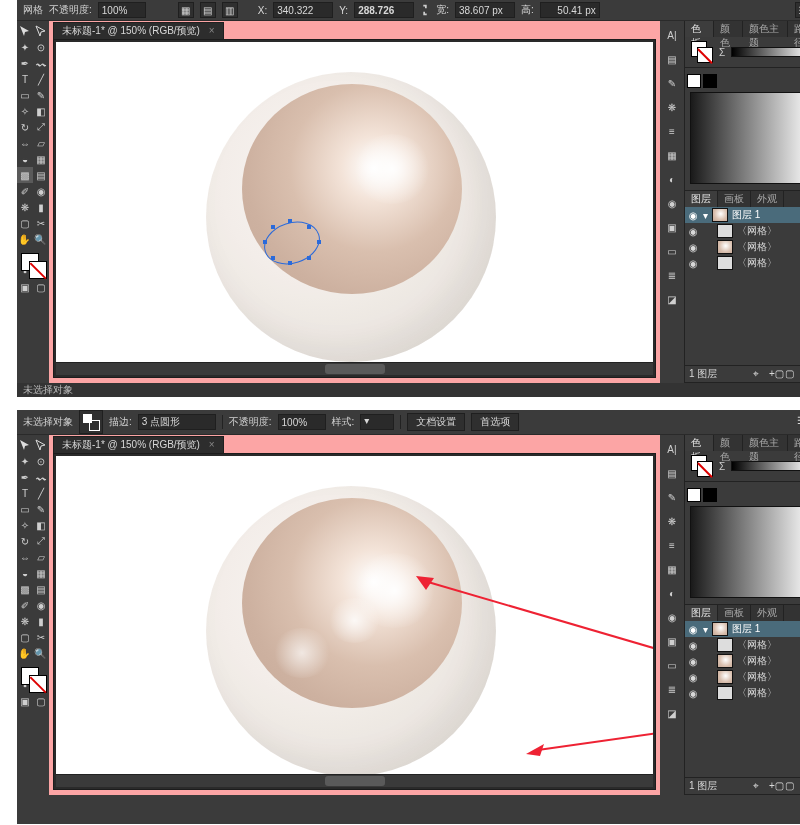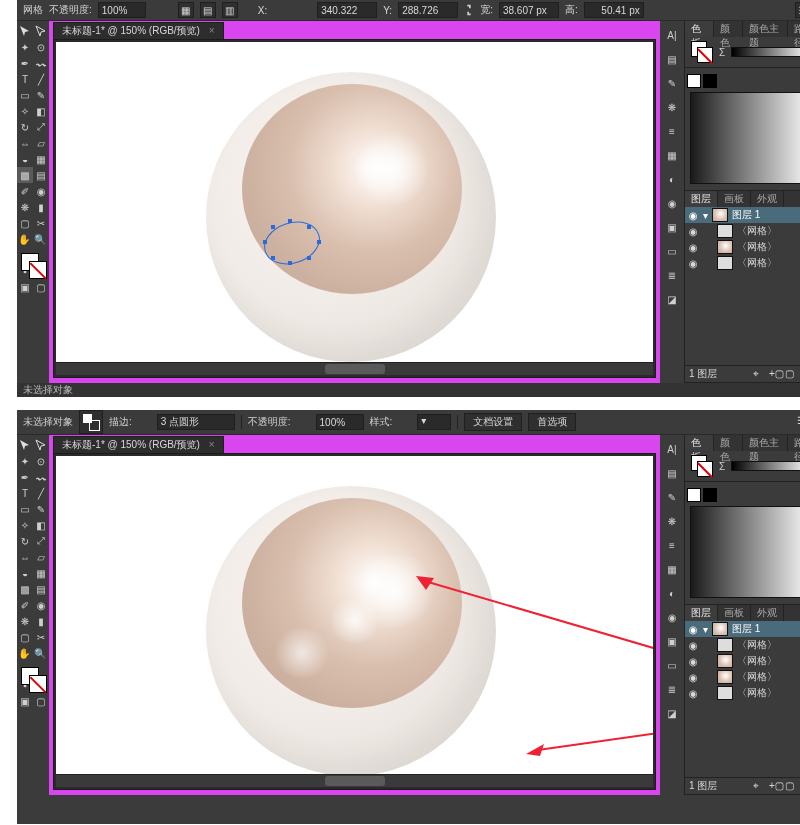--- a/index.html
+++ b/index.html
@@ -15,37 +15,37 @@
 
   .menubar { display: flex; align-items: center; height: 18px; padding: 0 4px; gap: 2px; background: #323232; border-bottom: 1px solid #242424; font-size: 10px; }
   .logo { width: 18px; height: 14px; background: #ff9a00; color: #2a1600; font-weight: bold; display: flex; align-items: center; justify-content: center; font-size: 9px; border-radius: 2px; margin-right: 4px; }
   .menubar .mi { padding: 1px 5px; color: #d8d8d8; }
   .menubar .spacer { flex: 1; }
   .menubar .inp { background: #2a2a2a; border: 1px solid #1f1f1f; color: #d8d8d8; height: 14px; font-size: 10px; padding: 0 3px; width: 40px; }
   .menubar .search { width: 110px; background: #2a2a2a; border: 1px solid #1f1f1f; color: #888; height: 14px; font-size: 10px; padding: 0 4px; display:flex; align-items:center; }
 
   .controlbar { display: flex; align-items: center; height: 20px; padding: 2px 6px; gap: 6px; background: #3b3b3b; border-bottom: 1px solid #2a2a2a; font-size: 10px; }
   .controlbar .lbl { color: #d0d0d0; }
-  .controlbar .inp { background: #2a2a2a; border: 1px solid #1f1f1f; color: #d8d8d8; height: 14px; font-size: 10px; padding: 0 3px; margin-left: 19px; }
+  .controlbar .inp { background: #2a2a2a; border: 1px solid #1f1f1f; color: #d8d8d8; height: 14px; font-size: 10px; padding: 0 3px; }
   .controlbar .sw { width: 22px; height: 22px; background: #2f2f2f; border:1px solid #1f1f1f; position:relative; }
   .controlbar .sw .fill { position:absolute; left:3px; top:3px; width:9px; height:9px; background:#fff; }
   .controlbar .sw .stroke { position:absolute; right:2px; bottom:2px; width:9px; height:9px; border:1px solid #fff; }
   .controlbar .btn { background:#2f2f2f; border:1px solid #1f1f1f; padding:1px 8px; height:14px; display:flex; align-items:center; }
   .controlbar .divider { width:1px; height:14px; background:#222; }
 
   .body { display: flex; }
   .tools { width: 32px; background: #3b3b3b; display: grid; grid-template-columns: 16px 16px; grid-auto-rows: 16px; gap: 0; padding: 2px 0; }
   .tools .t { display:flex; align-items:center; justify-content:center; color:#cfcfcf; }
   .tools svg { width:12px; height:12px; }
   .tools .swatches { grid-column: span 2; height: 34px; position: relative; margin-top: 4px; }
   .tools .swatches .f { position:absolute; left:4px; top:2px; width:16px; height:16px; background:#fff; border:1px solid #000; }
   .tools .swatches .s { position:absolute; left:12px; top:10px; width:16px; height:16px; background:#fff; border:1px solid #000; }
   .tools .swatches .s::after { content:""; position:absolute; left:-2px; top:-2px; right:-2px; bottom:-2px; transform:rotate(45deg); border-top:2px solid #d00; width:140%; left:-20%; top:50%; height:0; }
 
-  .docarea { flex: 1; background: #d946ef; text-align: right; }
+  .docarea { flex: 1; background: #fca5a5; text-align: right; }
   .tabbar { height: 18px; display: flex; align-items:flex-end; padding-left: 4px; }
   .tab { background:#2d2d2d; border:1px solid #1f1f1f; border-bottom:none; padding:1px 8px; font-size:10px; color:#d8d8d8; }
   .canvas-frame { margin: 0 4px 4px 4px; border: 1px solid #1c1c1c; background: #2a2a2a; padding: 2px; }
   .canvas { background: #ffffff; width: 100%; position: relative; overflow:hidden; }
   .pearl-outer { position:absolute; border-radius:50%; background: radial-gradient(circle at 40% 38%, #f7f4f0 0%, #f2ece7 40%, #e8e2dc 70%, #ded8d2 100%); box-shadow: inset -14px -14px 30px rgba(0,0,0,0.06); opacity:0.9; }
   .pearl-inner { position:absolute; border-radius:50%; background: radial-gradient(circle at 60% 40%, #ffffff 0%, #f3e3d8 18%, #d9bfae 46%, #cdb1a0 70%, #c5a998 100%); }
   .pearl-inner .hl { position:absolute; border-radius:50%; background: radial-gradient(circle, rgba(255,255,255,0.95) 0%, rgba(255,255,255,0) 70%); }
   .mesh-lasso { position:absolute; }
   .scroll-h { height:12px; background:#3a3a3a; border-top:1px solid #222; display:flex; }
   .scroll-h .thumb { width:60px; height:10px; margin:1px; background:#5a5a5a; border-radius:3px; margin-left:45%; }
@@ -92,23 +92,23 @@
     <div class="topbar">
       <span class="field-lbl">网格</span>
       <span class="field-lbl">不透明度:</span>
       <input class="inp" style="width: 40px;" value="100%">
       <div style="flex:0 0 20px"></div>
       <div class="iconbtn">▦</div>
       <div class="iconbtn">▤</div>
       <div class="iconbtn">▥</div>
       <div style="flex:0 0 8px"></div>
       <span>X:</span>
-      <input class="inp" style="width: 52px; margin-left: 44px;" value="340.322">
+      <input class="inp" style="width: 52px;" value="340.322">
       <span>Y:</span>
-      <input class="inp" style="width: 52px;" value="288.726">
+      <input class="inp" style="width: 52px; font-weight: bold;" value="288.726">
       <svg class="link-icon" viewBox="0 0 10 14">
           <path d="M3 1h4v4H5V3H3zM3 9h2v2h2v2H3z" fill="#ccc"></path>
         </svg>
       <span>宽:</span>
       <input class="inp" style="width: 52px;" value="38.607 px">
       <span>高:</span>
       <input class="inp" style="width: 52px; text-align: right;" value="50.41 px">
       <div style="flex:1"></div>
       <div class="iconbtn">☰</div>
     </div>

